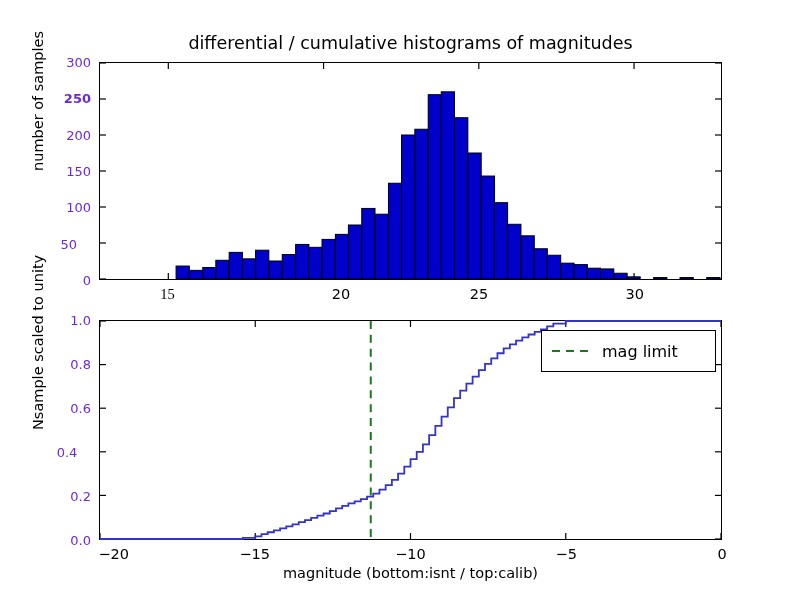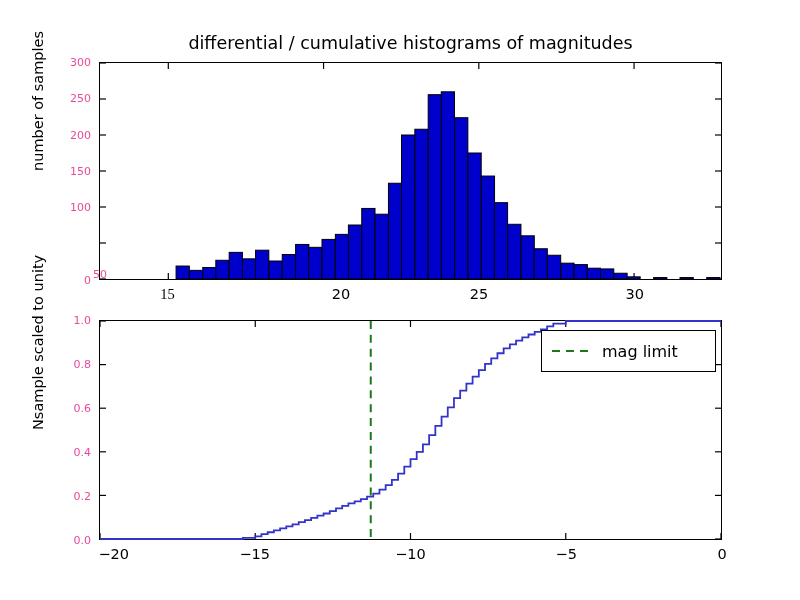--- a/index.html
+++ b/index.html
@@ -79,22 +79,22 @@
     left: 99px;
     top: 565px;
     width: 623px;
     text-align: center;
     font-size: 14.5px;
     color: #000000;
   }
   .ytick-label {
     position: absolute;
     text-align: right;
-    font-size: 11px;
-    color: #ec4899;
+    font-size: 13px;
+    color: #6d28d9;
     width: 48px;
     transform: translateY(-50%);
   }
   .xtick-label {
     position: absolute;
     text-align: center;
     font-size: 14.5px;
     color: #000000;
     width: 60px;
     transform: translateX(-50%);
@@ -192,25 +192,25 @@
         <rect x="502.1380000000001" y="207.82666666666665" width="13.301049999999975" height="10.173333333333346" fill="#0000cc" stroke="#000000" stroke-width="1"></rect>
         <rect x="515.5325000000001" y="212.18666666666667" width="13.301050000000032" height="5.813333333333333" fill="#0000cc" stroke="#000000" stroke-width="1"></rect>
         <rect x="528.6155000000001" y="215.82" width="13.301049999999918" height="2.180000000000007" fill="#0000cc" stroke="#000000" stroke-width="1"></rect>
         <rect x="555.4045000000001" y="216.54666666666665" width="13.301049999999918" height="1.4533333333333474" fill="#0000cc" stroke="#000000" stroke-width="1"></rect>
         <rect x="581.8820000000001" y="216.54666666666665" width="13.301050000000032" height="1.4533333333333474" fill="#0000cc" stroke="#000000" stroke-width="1"></rect>
         <rect x="608.6710000000002" y="216.54666666666665" width="13.301050000000032" height="1.4533333333333474" fill="#0000cc" stroke="#000000" stroke-width="1"></rect>
       </svg>
   </div>
   <div id="top-yticks">
       <div class="ytick-label" style="left: 43px; top: 280px;">0</div>
-      <div class="ytick-label" style="left: 59px; top: 243.667px; margin-top: 30px;">50</div>
+      <div class="ytick-label" style="left: 29px; top: 243.667px;">50</div>
       <div class="ytick-label" style="left: 43px; top: 207.333px;">100</div>
       <div class="ytick-label" style="left: 43px; top: 171px;">150</div>
       <div class="ytick-label" style="left: 43px; top: 134.667px;">200</div>
-      <div class="ytick-label" style="left: 43px; top: 98.3333px;">250</div>
+      <div class="ytick-label" style="left: 43px; top: 98.3333px; font-weight: bold;">250</div>
       <div class="ytick-label" style="left: 43px; top: 62px;">300</div>
     </div>
   <div id="top-xticks">
       <div class="xtick-label" style="left: 167.53px; top: 286px; font-family: Liberation Serif, serif;">15</div>
       <div class="xtick-label" style="left: 341px; top: 286px;">20</div>
       <div class="xtick-label" style="left: 479.03px; top: 286px;">25</div>
       <div class="xtick-label" style="left: 634.78px; top: 286px;">30</div>
     </div>
 
   <div class="ylabel" id="ylabel-bottom">Nsample scaled to unity</div>
@@ -239,33 +239,34 @@
         <line x1="467.25" y1="0" x2="467.25" y2="6" stroke="#000000" stroke-width="1.2"></line>
         <line x1="623" y1="220" x2="623" y2="214" stroke="#000000" stroke-width="1.2"></line>
         <line x1="623" y1="0" x2="623" y2="6" stroke="#000000" stroke-width="1.2"></line>
         <path d="M 0 220 L 124.60000000000001 220 L 124.60000000000001 220 L 143.29 220 L 143.29 218.9 L 155.75 218.9 L 155.75 217.36 L 161.97999999999996 217.36 L 161.97999999999996 215.16 L 168.21 215.16 L 168.21 213.18 L 174.43999999999997 213.18 L 174.43999999999997 211.2 L 180.67000000000002 211.2 L 180.67000000000002 209.22 L 186.9 209.22 L 186.9 207.24 L 193.12999999999997 207.24 L 193.12999999999997 205.26 L 199.36 205.26 L 199.36 203.06 L 205.58999999999997 203.06 L 205.58999999999997 200.86 L 211.82000000000002 200.86 L 211.82000000000002 198.66 L 218.04999999999998 198.66 L 218.04999999999998 196.46 L 224.28 196.46 L 224.28 194.26 L 230.51 194.26 L 230.51 191.84 L 236.74 191.84 L 236.74 189.2 L 242.97 189.2 L 242.97 186.56 L 249.20000000000002 186.56 L 249.20000000000002 184.14 L 255.42999999999998 184.14 L 255.42999999999998 181.94 L 261.66 181.94 L 261.66 179.74 L 267.89 179.74 L 267.89 177.32 L 274.12000000000006 177.32 L 274.12000000000006 174.24 L 280.35 174.24 L 280.35 170.28 L 286.58 170.28 L 286.58 165.66 L 292.81 165.66 L 292.81 160.38 L 299.03999999999996 160.38 L 299.03999999999996 154 L 305.27000000000004 154 L 305.27000000000004 146.95999999999998 L 311.5 146.95999999999998 L 311.5 139.48000000000002 L 317.73 139.48000000000002 L 317.73 132 L 323.96000000000004 132 L 323.96000000000004 124.52 L 330.19 124.52 L 330.19 115.28 L 336.42 115.28 L 336.42 105.82 L 342.65000000000003 105.82 L 342.65000000000003 96.57999999999998 L 348.87999999999994 96.57999999999998 L 348.87999999999994 87.12 L 355.11 87.12 L 355.11 77.88 L 361.34 77.88 L 361.34 70.17999999999998 L 367.57000000000005 70.17999999999998 L 367.57000000000005 63.140000000000015 L 373.8 63.140000000000015 L 373.8 56.099999999999994 L 380.03 56.099999999999994 L 380.03 49.5 L 386.26 49.5 L 386.26 43.34 L 392.49 43.34 L 392.49 37.620000000000005 L 398.72 37.620000000000005 L 398.72 32.56 L 404.95 32.56 L 404.95 27.72 L 411.17999999999995 27.72 L 411.17999999999995 23.539999999999992 L 417.41 23.539999999999992 L 417.41 19.799999999999983 L 423.64 19.799999999999983 L 423.64 16.5 L 429.87000000000006 16.5 L 429.87000000000006 13.640000000000015 L 436.09999999999997 13.640000000000015 L 436.09999999999997 11 L 442.33 11 L 442.33 8.360000000000014 L 448.56 8.360000000000014 L 448.56 5.5 L 454.78999999999996 5.5 L 454.78999999999996 2.640000000000015 L 467.25 2.640000000000015 L 467.25 0 L 498.40000000000003 0 L 498.40000000000003 0 L 560.7 0 L 560.7 0 L 623 0 L 623 0" fill="none" stroke="#3333cc" stroke-width="1.8"></path>
         <line x1="271.62800000000004" y1="0" x2="271.62800000000004" y2="220" stroke="#1a7a1a" stroke-width="2" stroke-dasharray="8,6"></line>
       </svg>
   </div>
   <div id="bottom-yticks">
       <div class="ytick-label" style="left: 43px; top: 540px;">0.0</div>
       <div class="ytick-label" style="left: 43px; top: 496px;">0.2</div>
-      <div class="ytick-label" style="left: 43px; top: 452px;">0.4</div>
+      <div class="ytick-label" style="left: 43px; top: 452px; text-align: center;">0.4</div>
       <div class="ytick-label" style="left: 43px; top: 408px;">0.6</div>
       <div class="ytick-label" style="left: 43px; top: 364px;">0.8</div>
       <div class="ytick-label" style="left: 43px; top: 320px;">1.0</div>
     </div>
   <div id="bottom-xticks">
       <div class="xtick-label" style="left: 99px; top: 546px; text-align: right;">−20</div>
       <div class="xtick-label" style="left: 254.75px; top: 546px;">−15</div>
       <div class="xtick-label" style="left: 410.5px; top: 546px;">−10</div>
       <div class="xtick-label" style="left: 566.25px; top: 546px;">−5</div>
       <div class="xtick-label" style="left: 722px; top: 546px;">0</div>
     </div>
 
   <div class="legend-box">
     <svg class="legend-sample" viewBox="0 0 42 14">
       <line id="legend-line" x1="2" y1="7" x2="40" y2="7" stroke-width="2" stroke-dasharray="8,6" stroke="#1a7a1a"></line>
     </svg>
     <span class="legend-text">mag limit</span>
   </div>
 
+  <div class="xlabel">magnitude (bottom:isnt / top:calib)</div>
 </div>
 
 </body></html>

